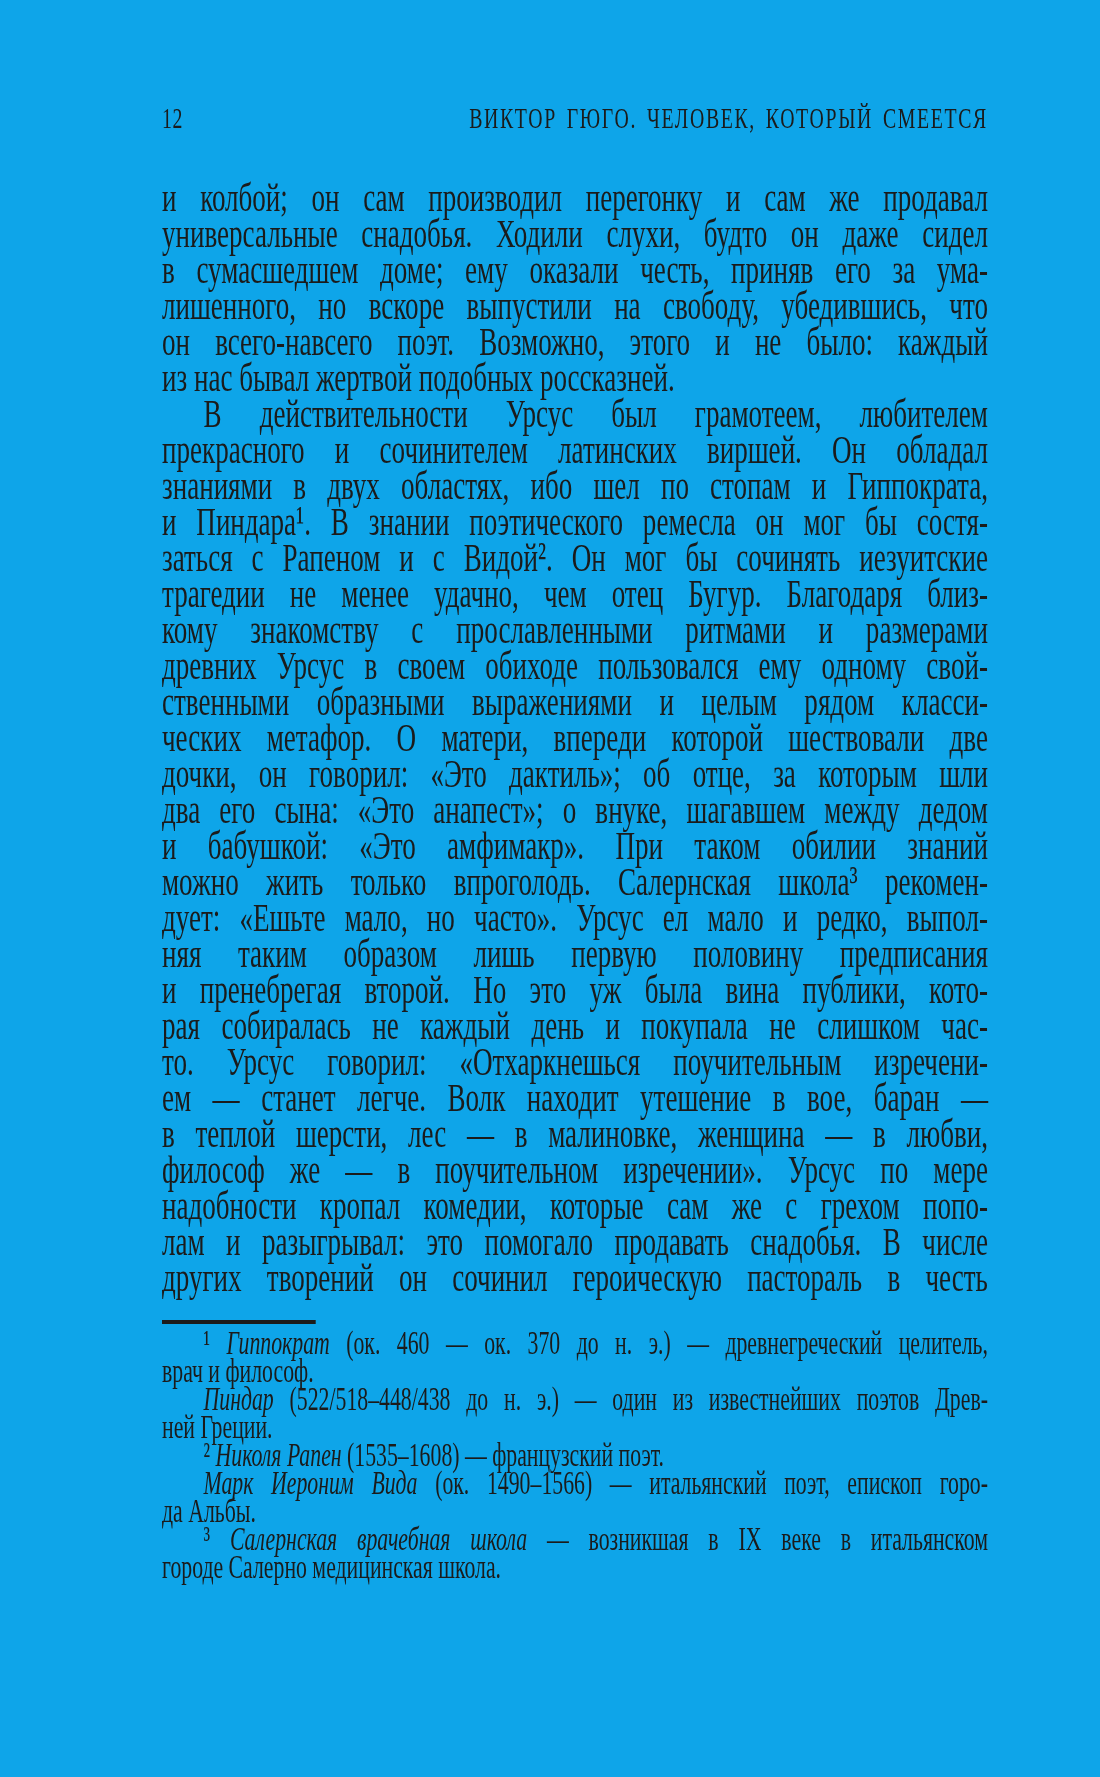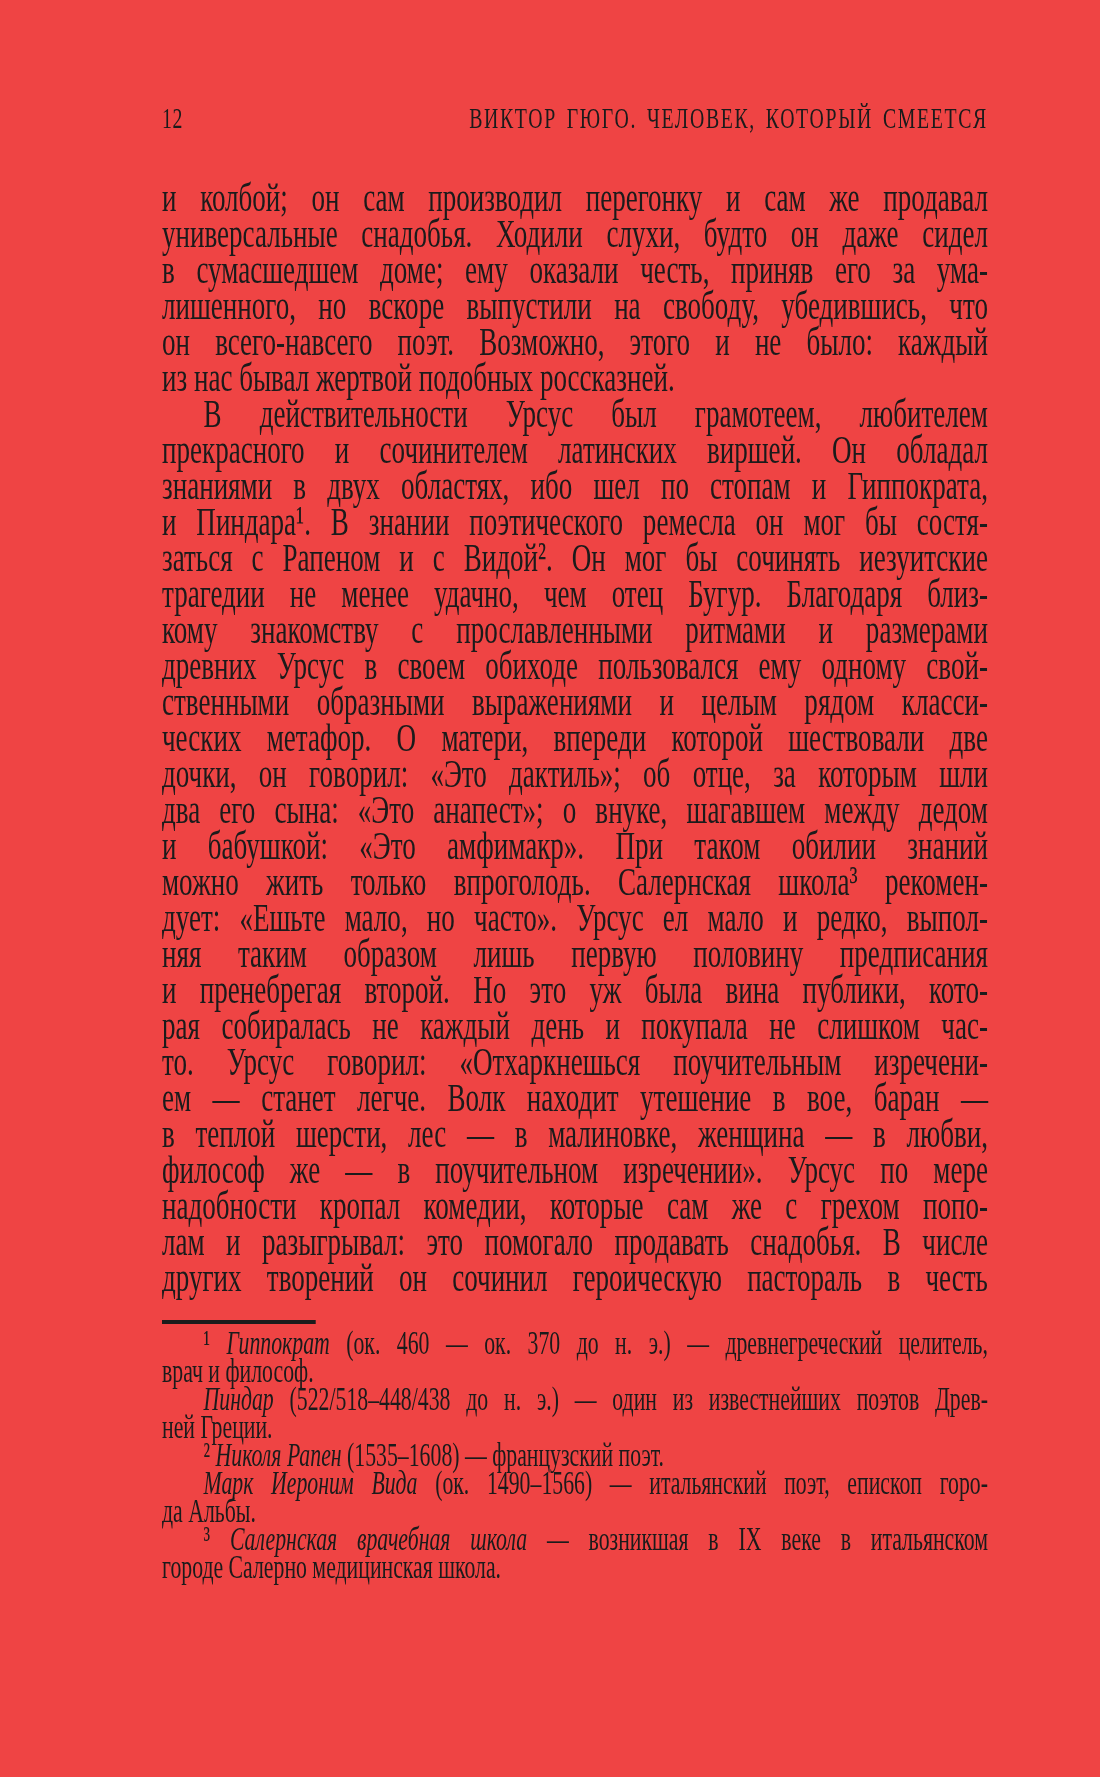--- a/index.html
+++ b/index.html
@@ -4,21 +4,21 @@
 <style>
   html, body {
     margin: 0;
     padding: 0;
     background: #ffffff;
   }
   .page {
     position: relative;
     width: 1100px;
     height: 1777px;
-    background: #ef4444;
+    background: #0ea5e9;
     overflow: hidden;
     font-family: "Liberation Serif", "DejaVu Serif", serif;
     color: #1b1b1b;
   }
   
   .column {
     position: absolute;
     left: 162px;
     top: 0;
     width: 1252px;

